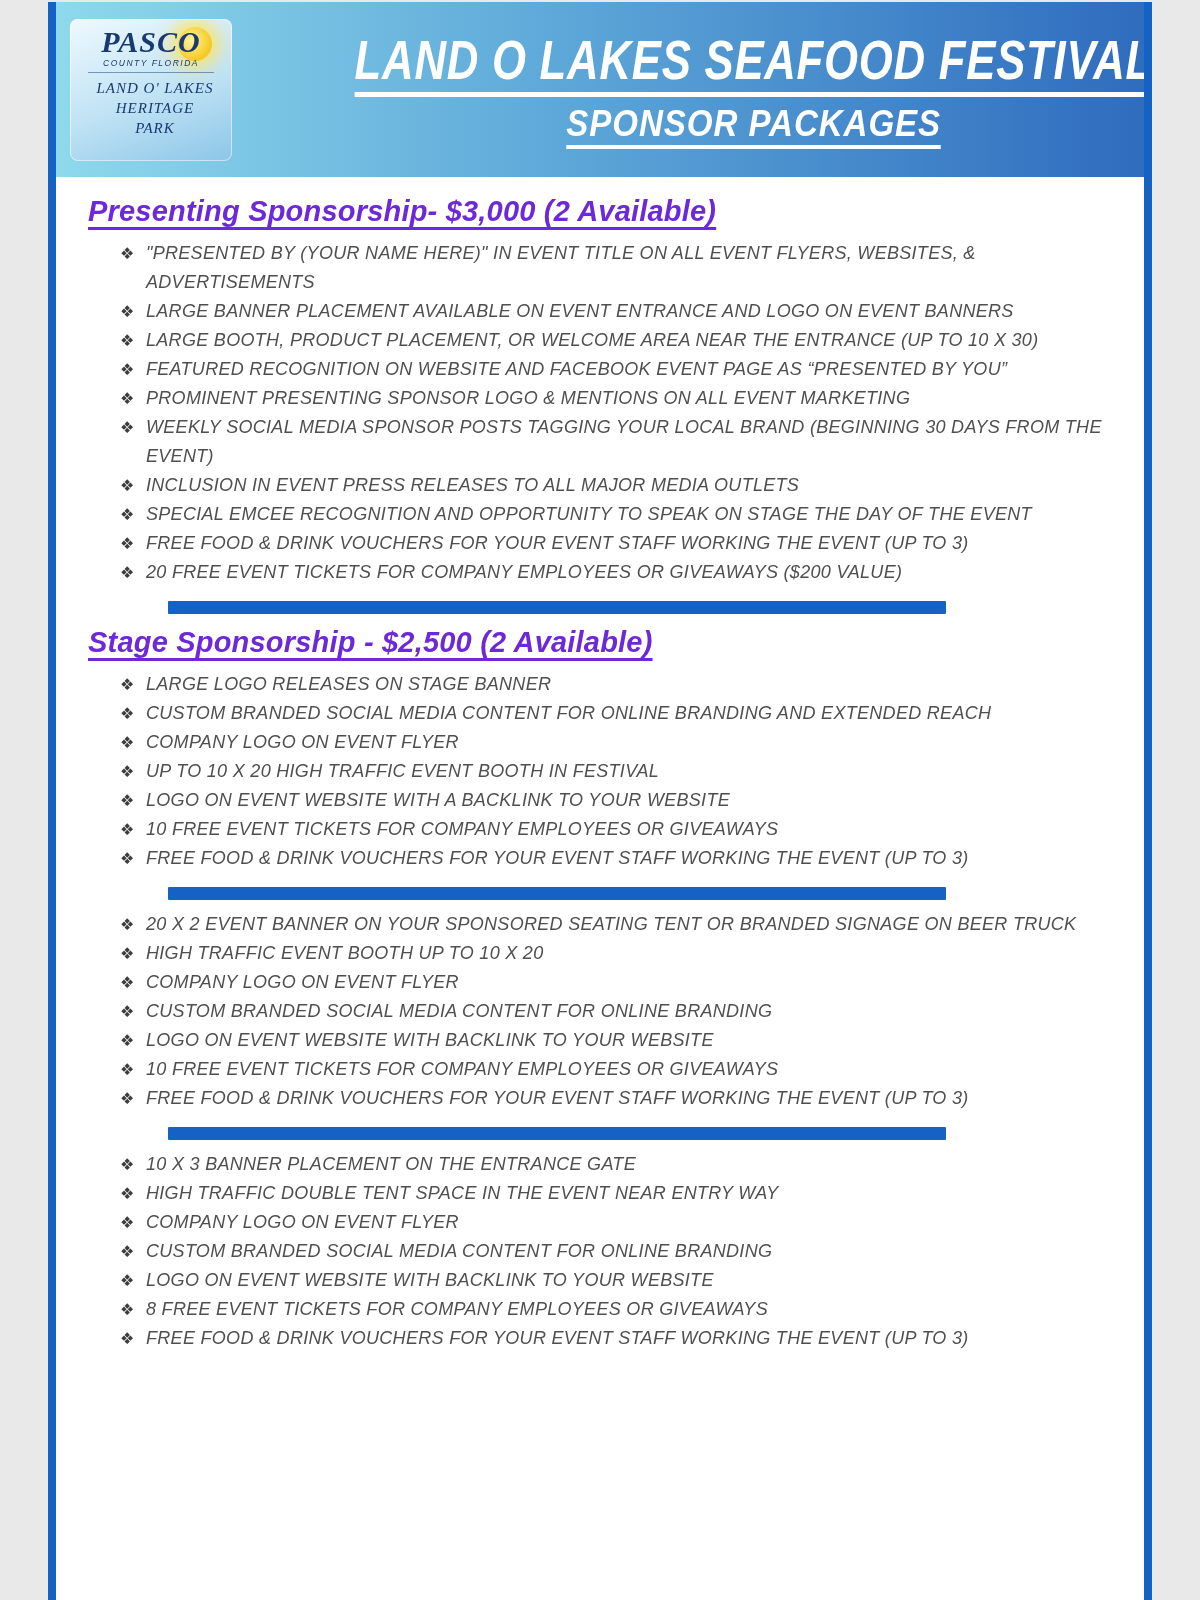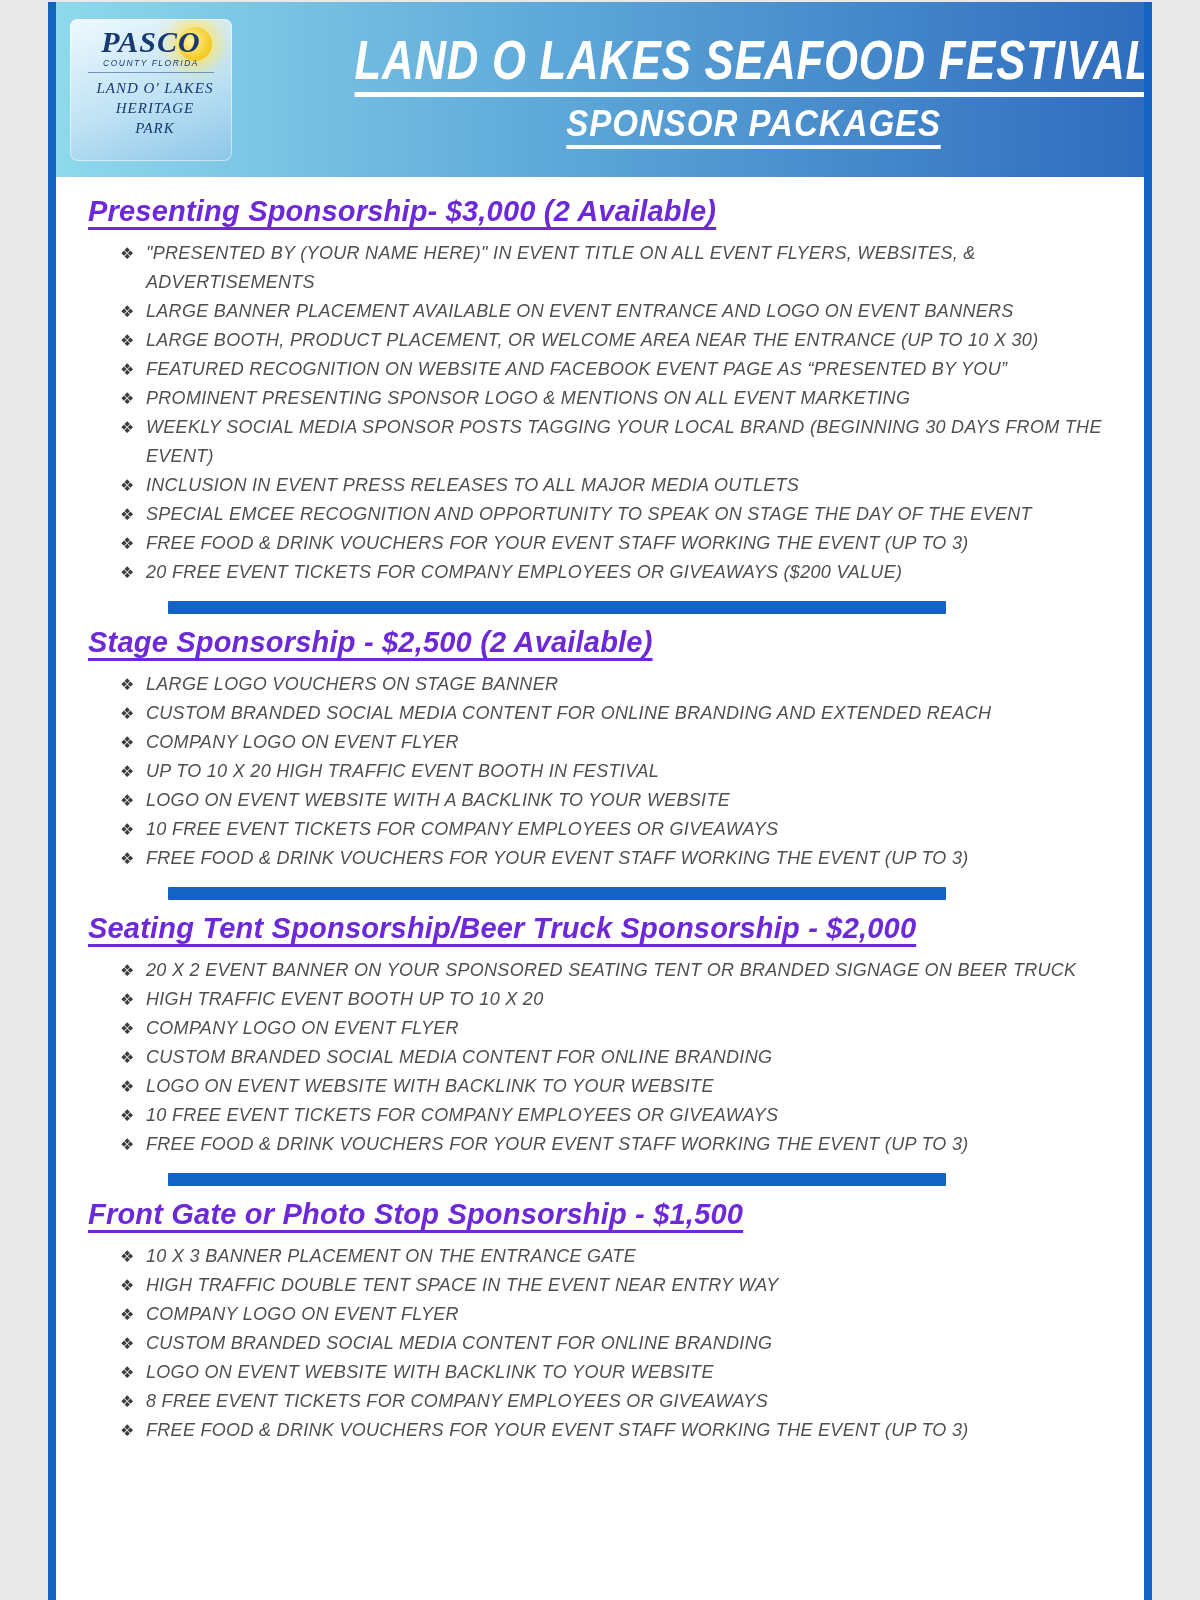--- a/index.html
+++ b/index.html
@@ -141,21 +141,21 @@
           </li>
       </ul>
     </section>
     <div class="divider"></div>
 
     <section>
       <h2 class="pkg-heading">Stage Sponsorship - $2,500 (2 Available)</h2>
       <ul class="pkg-list">
         <li class="pkg-item">
             <span class="bullet">❖</span>
-            <span class="item-text">LARGE LOGO VOUCHERS ON STAGE BANNER</span>
+            <span class="item-text">LARGE LOGO RELEASES ON STAGE BANNER</span>
           </li>
         <li class="pkg-item">
             <span class="bullet">❖</span>
             <span class="item-text">CUSTOM BRANDED SOCIAL MEDIA CONTENT FOR ONLINE BRANDING AND EXTENDED REACH</span>
           </li>
         <li class="pkg-item">
             <span class="bullet">❖</span>
             <span class="item-text">COMPANY LOGO ON EVENT FLYER</span>
           </li>
         <li class="pkg-item">
@@ -172,21 +172,20 @@
           </li>
         <li class="pkg-item">
             <span class="bullet">❖</span>
             <span class="item-text">FREE FOOD &amp; DRINK VOUCHERS FOR YOUR EVENT STAFF WORKING THE EVENT (UP TO 3)</span>
           </li>
       </ul>
     </section>
     <div class="divider"></div>
 
     <section>
-      <h2 class="pkg-heading">Seating Tent Sponsorship/Beer Truck Sponsorship - $2,000</h2>
       <ul class="pkg-list">
         <li class="pkg-item">
             <span class="bullet">❖</span>
             <span class="item-text">20 X 2 EVENT BANNER ON YOUR SPONSORED SEATING TENT OR BRANDED SIGNAGE ON BEER TRUCK</span>
           </li>
         <li class="pkg-item">
             <span class="bullet">❖</span>
             <span class="item-text">HIGH TRAFFIC EVENT BOOTH UP TO 10 X 20</span>
           </li>
         <li class="pkg-item">
@@ -207,21 +206,20 @@
           </li>
         <li class="pkg-item">
             <span class="bullet">❖</span>
             <span class="item-text">FREE FOOD &amp; DRINK VOUCHERS FOR YOUR EVENT STAFF WORKING THE EVENT (UP TO 3)</span>
           </li>
       </ul>
     </section>
     <div class="divider"></div>
 
     <section>
-      <h2 class="pkg-heading">Front Gate or Photo Stop Sponsorship - $1,500</h2>
       <ul class="pkg-list">
         <li class="pkg-item">
             <span class="bullet">❖</span>
             <span class="item-text">10 X 3 BANNER PLACEMENT ON THE ENTRANCE GATE</span>
           </li>
         <li class="pkg-item">
             <span class="bullet">❖</span>
             <span class="item-text">HIGH TRAFFIC DOUBLE TENT SPACE IN THE EVENT NEAR ENTRY WAY</span>
           </li>
         <li class="pkg-item">

